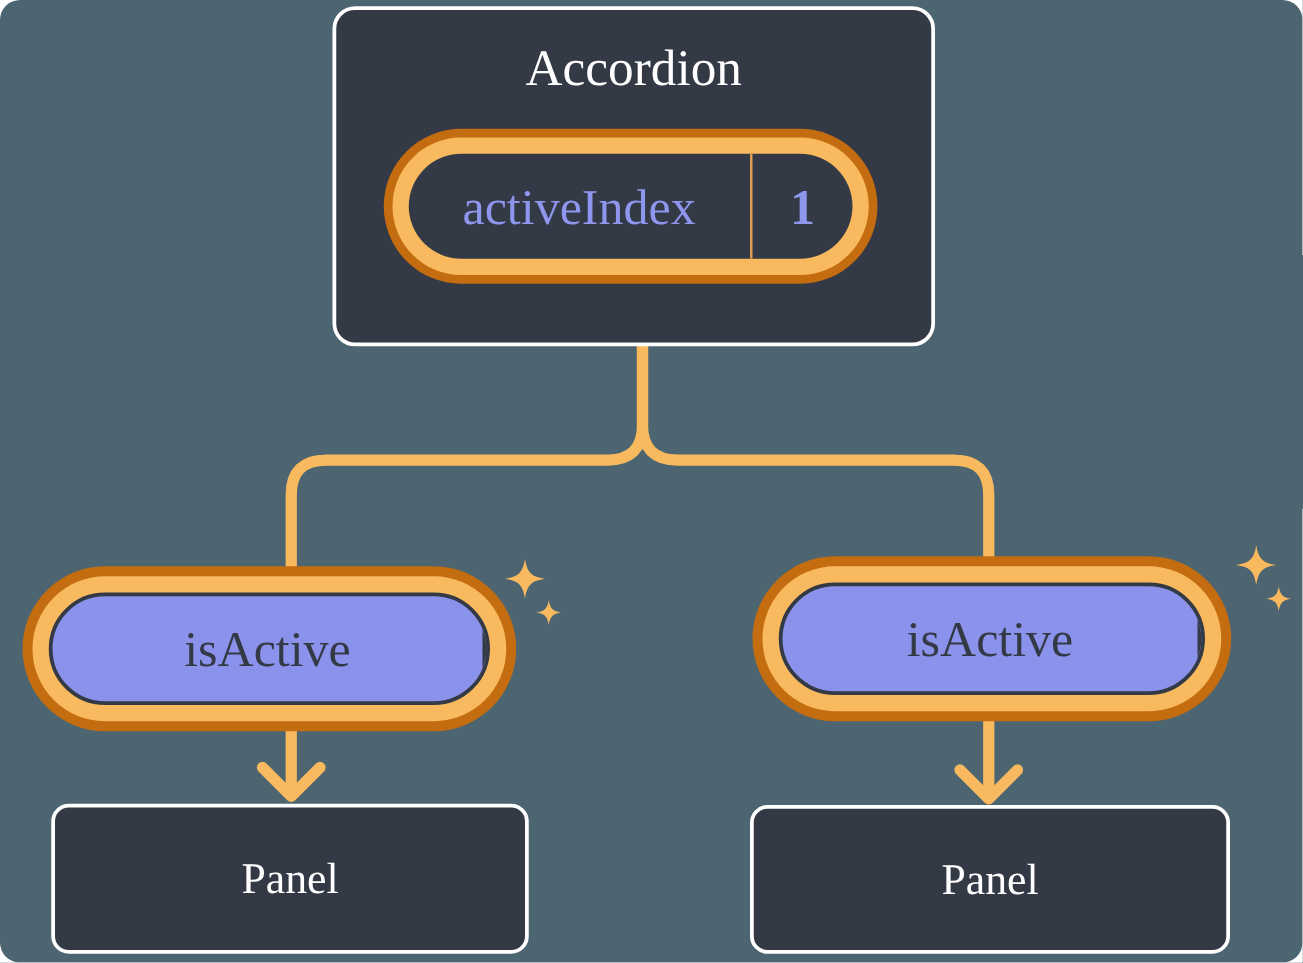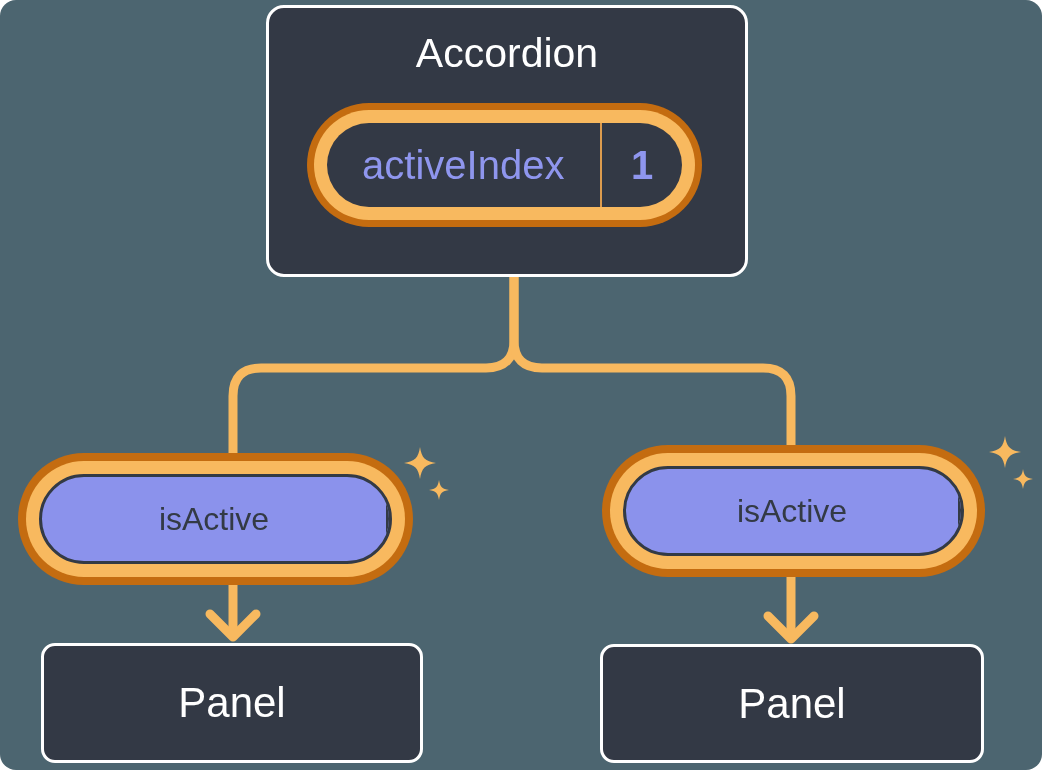--- a/index.html
+++ b/index.html
@@ -5,21 +5,21 @@
   html, body { margin: 0; padding: 0; background: #ffffff; }
   * { box-sizing: border-box; }
 
   .canvas {
     position: relative;
     width: 1042px;
     height: 770px;
     background: var(--canvas-bg, #4c6570);
     border-radius: 16px;
     overflow: hidden;
-    font-family: Liberation Sans, sans-serif;
+    font-family: Liberation Serif, serif;
     padding-left: 32px;
   }
 
   .wires {
     position: absolute;
     inset: 0;
     z-index: 0;
   }
   .wire {
     fill: none;
@@ -50,21 +50,21 @@
     color: #ffffff;
     font-size: 41px;
     font-weight: 500;
   }
 
   .panel {
     display: flex;
     align-items: center;
     justify-content: center;
     color: #ffffff;
-    font-size: 42px;
+    font-size: 35px;
     font-weight: 500;
     border-radius: 14px;
   }
   .panel-left  { left: 41px;  top: 643px; width: 382px; height: 120px; }
   .panel-right { left: 600px; top: 644px; width: 384px; height: 119px; }
 
   .pill {
     position: absolute;
     z-index: 2;
     background: var(--accent-dark, #c46c10);
@@ -105,21 +105,21 @@
   .seg-name { flex: 1; }
   .pill-root  .seg-value { width: 80px; }
   .pill-left  .seg-value { width: 144px; }
   .pill-right .seg-value { width: 131px; }
 
   .divider { flex: 0 0 auto; }
   .divider.orange { width: 2.5px; background: var(--divider-orange, #dd9c4e); }
   .divider.dark   { width: 3px;   background: var(--dark-text, #333a45); }
 
   .t-purple { color: var(--purple-text, #8f96ee); font-size: 40px; }
-  .t-dark   { color: var(--dark-text, #333a45);   font-size: 32px; }
+  .t-dark   { color: var(--dark-text, #333a45);   font-size: 40px; }
   .t-bold   { font-weight: bold; }
 </style>
 </head>
 <body>
 
 <div class="canvas">
 
   <svg class="wires" width="1042" height="770" viewBox="0 0 1042 770" xmlns="http://www.w3.org/2000/svg">
     <path class="wire" d="M514 274 V340 Q514 368 486 368 H261 Q233 368 233 396 V630"></path>
     <path class="wire" d="M210 614 L233 637 L256 614"></path>

